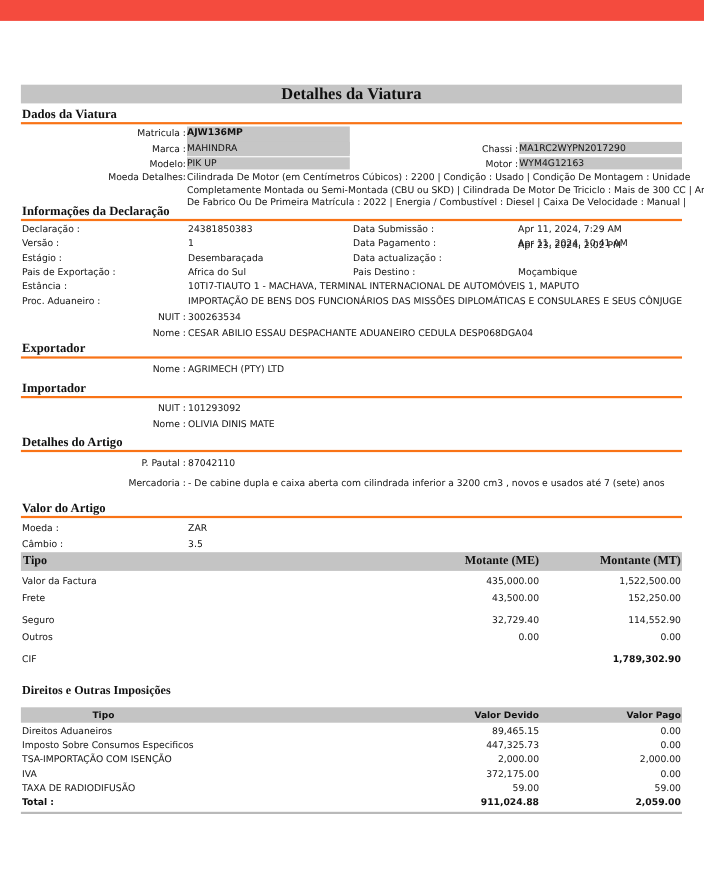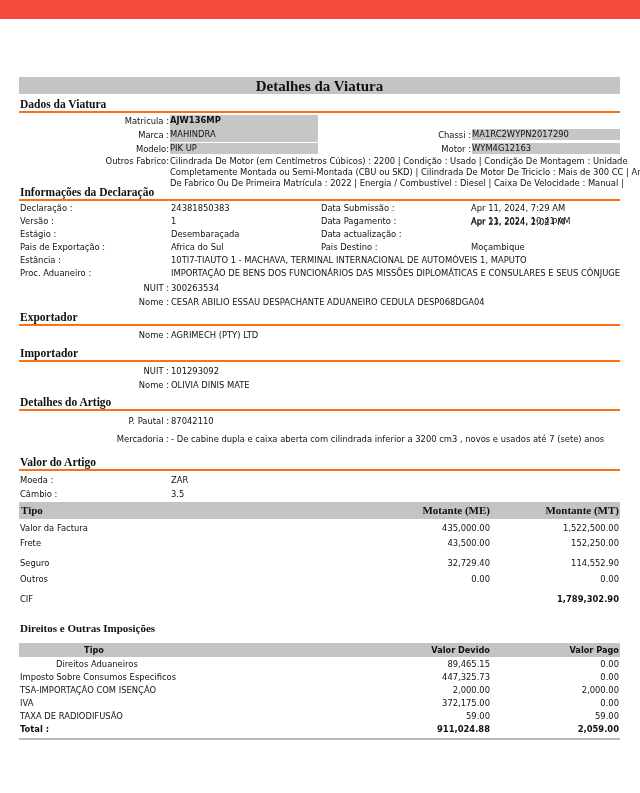--- a/index.html
+++ b/index.html
@@ -41,21 +41,21 @@
 
     <span class="abs right" style="left:40px; width:110px; top:30px;">Modelo:</span>
     <span class="abs hl" style="left:151px; width:148px; top:30px; height:11px; line-height:11px;">PIK UP</span>
 
     <span class="abs right" style="left:360px; width:92px; top:16px;">Chassi :</span>
     <span class="abs hl" style="left:453px; width:148px; top:16px; height:11px; line-height:11px;">MA1RC2WYPN2017290</span>
 
     <span class="abs right" style="left:360px; width:92px; top:30px;">Motor :</span>
     <span class="abs hl" style="left:453px; width:148px; top:30px; height:11px; line-height:11px;">WYM4G12163</span>
 
-    <span class="abs right" style="left:40px; width:110px; top:42px;">Outros Fabrico:</span>
+    <span class="abs right" style="left:40px; width:110px; top:42px;">Moeda Detalhes:</span>
     <span class="abs" style="left:151px; top:42px;">Cilindrada De Motor (em Centímetros Cúbicos) : 2200  |  Condição : Usado  |  Condição De Montagem : Unidade</span>
     <span class="abs" style="left:151px; top:53px;">Completamente Montada ou Semi-Montada (CBU ou SKD)  |  Cilindrada De Motor De Triciclo : Mais de 300 CC  |  Ano</span>
     <span class="abs" style="left:151px; top:64px;">De Fabrico Ou De Primeira Matrícula : 2022  |  Energia / Combustível : Diesel  |  Caixa De Velocidade : Manual  |</span>
   </div>
 
   <div class="sec-head" style="margin-top:-1px;">Informações da Declaração</div>
   <div class="small" style="position:relative; height:78px;">
     <span class="abs" style="left:1px; top:1px;">Declaração :</span>
     <span class="abs" style="left:152px; top:1px;">24381850383</span>
     <span class="abs" style="left:302px; top:1px;">Data Submissão :</span>
@@ -157,21 +157,21 @@
   <div style="font-family:'Liberation Serif', serif; font-weight:bold; font-size:11px; line-height:14px; margin-top:4px; padding-left:1px;">Direitos e Outras Imposições</div>
 
   <div style="margin-top:8px;">
     <div class="tbl-head2">
       <span class="abs" style="left:0; width:150px; text-align:center;">Tipo</span>
       <span class="abs" style="right:130px;">Valor Devido</span>
       <span class="abs" style="right:1px;">Valor Pago</span>
     </div>
     <div class="small bottom-rule" style="position:relative; height:83px;">
       <div class="abs" style="left:0; right:0; top:1px;">
-        <span class="abs" style="left:1px;margin-left:36px;">Direitos Aduaneiros</span>
+        <span class="abs" style="left:1px;">Direitos Aduaneiros</span>
         <span class="abs" style="right:130px;">89,465.15</span>
         <span class="abs" style="right:1px;">0.00</span>
       </div>
       <div class="abs" style="left:0; right:0; top:14px;">
         <span class="abs" style="left:1px;">Imposto Sobre Consumos Especificos</span>
         <span class="abs" style="right:130px;">447,325.73</span>
         <span class="abs" style="right:1px;">0.00</span>
       </div>
       <div class="abs" style="left:0; right:0; top:27px;">
         <span class="abs" style="left:1px;">TSA-IMPORTAÇÃO COM ISENÇÃO</span>

